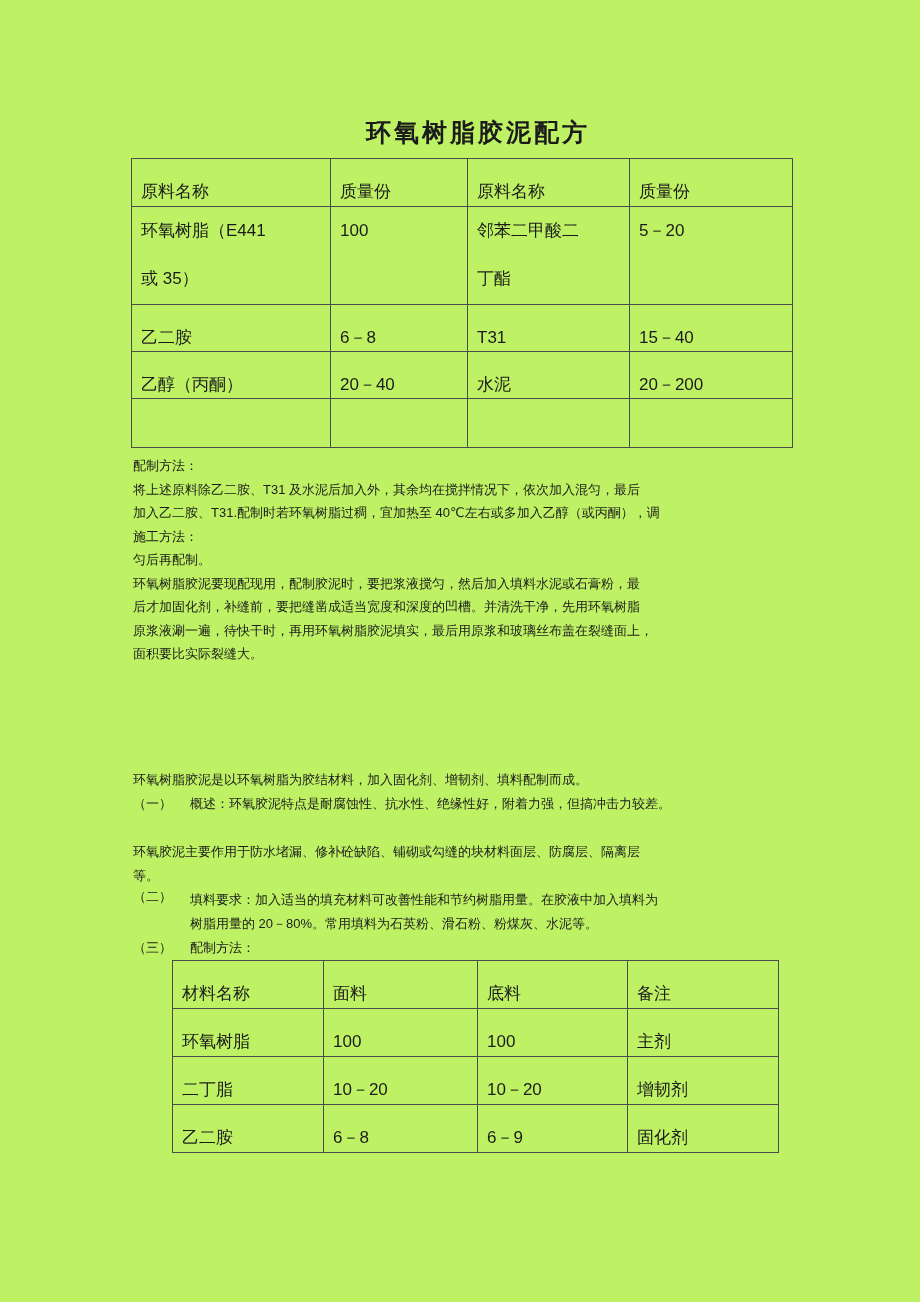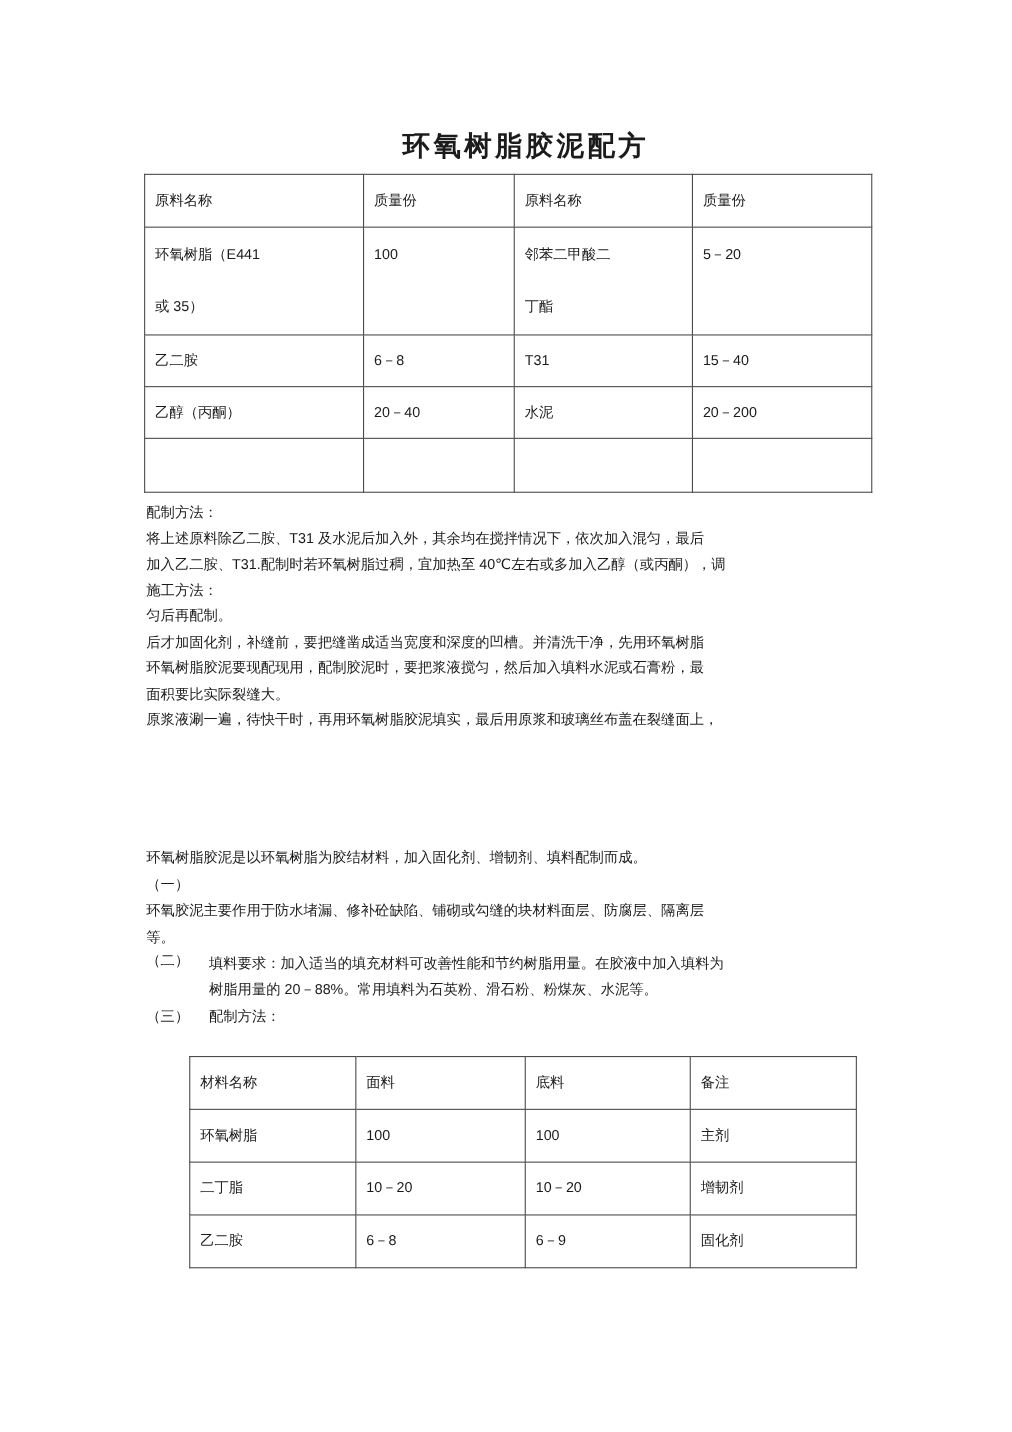--- a/index.html
+++ b/index.html
@@ -1,37 +1,37 @@
 <!DOCTYPE html>
 <html><head>
 <meta charset="utf-8">
 <style>
   html,body{margin:0;padding:0;background:#e8e8e8;}
   .page{
     position:relative;
     width:920px;height:1302px;
     margin:0 auto;
-    background:#ffffff;
+    background:#bef264;
     font-family:"Liberation Sans","DejaVu Sans",sans-serif;
     color:#1b1b1b;
     overflow:hidden;
   }
   
   .doc-title{
     position:absolute;left:366px;top:116px;
     font-size:25px;font-weight:bold;letter-spacing:3px;
     white-space:nowrap;
   }
   
   table{border-collapse:collapse;table-layout:fixed;position:absolute;}
   td{
     border:1px solid #4c4c4c;
     vertical-align:top;
-    padding:10px 9px 0 9px;
-    font-size:13px;
+    padding:20px 9px 0 9px;
+    font-size:17px;
     line-height:26px;
     white-space:pre-line;
     overflow:hidden;
   }
   .tbl1{left:131px;top:158px;width:661px;}
   .tbl1 .r-head{height:48px;}
   .tbl1 .r-tall{height:98px;}
   .tbl1 .r-tall td{line-height:48px;padding-top:0;}
   .tbl1 .r-std{height:47px;}
   .tbl1 .r-empty{height:49px;}
@@ -96,38 +96,39 @@
     </tr>
   </tbody>
     </table>
 
   <div class="block block1">
     <div class="tline">配制方法：</div>
     <div class="tline">将上述原料除乙二胺、T31 及水泥后加入外，其余均在搅拌情况下，依次加入混匀，最后</div>
     <div class="tline">加入乙二胺、T31.配制时若环氧树脂过稠，宜加热至 40℃左右或多加入乙醇（或丙酮），调</div>
     <div class="tline">施工方法：</div>
     <div class="tline">匀后再配制。</div>
+    <div class="tline">环氧树脂胶泥要现配现用，配制胶泥时，要把浆液搅匀，然后加入填料水泥或石膏粉，最</div>
     <div class="tline">后才加固化剂，补缝前，要把缝凿成适当宽度和深度的凹槽。并清洗干净，先用环氧树脂</div>
-    <div class="tline">环氧树脂胶泥要现配现用，配制胶泥时，要把浆液搅匀，然后加入填料水泥或石膏粉，最</div>
+    <div class="tline">原浆液涮一遍，待快干时，再用环氧树脂胶泥填实，最后用原浆和玻璃丝布盖在裂缝面上，</div>
     <div class="tline">面积要比实际裂缝大。</div>
-    <div class="tline">原浆液涮一遍，待快干时，再用环氧树脂胶泥填实，最后用原浆和玻璃丝布盖在裂缝面上，</div>
   </div>
 
   <div class="block block2">
     <div class="tline">环氧树脂胶泥是以环氧树脂为胶结材料，加入固化剂、增韧剂、填料配制而成。</div>
     <div class="tline list-item">
       <span class="list-label">（一）</span>
+      <span>概述：环氧胶泥特点是耐腐蚀性、抗水性、绝缘性好，附着力强，但搞冲击力较差。</span>
     </div>
     <div class="spacer-line"></div>
     <div class="tline">环氧胶泥主要作用于防水堵漏、修补砼缺陷、铺砌或勾缝的块材料面层、防腐层、隔离层</div>
     <div class="tline">等。</div>
     <div class="list-item">
       <span class="list-label">（二）</span>
       <div class="tline">填料要求：加入适当的填充材料可改善性能和节约树脂用量。在胶液中加入填料为</div>
-      <div class="tline">树脂用量的 20－88%。常用填料为石英粉、滑石粉、粉煤灰、水泥等。</div>
+      <div class="tline">树脂用量的 20－80%。常用填料为石英粉、滑石粉、粉煤灰、水泥等。</div>
     </div>
     <div class="tline list-item">
       <span class="list-label">（三）</span>
       <span>配制方法：</span>
     </div>
   </div>
 
   <table class="tbl2">
     <colgroup>
       <col style="width:151px">

